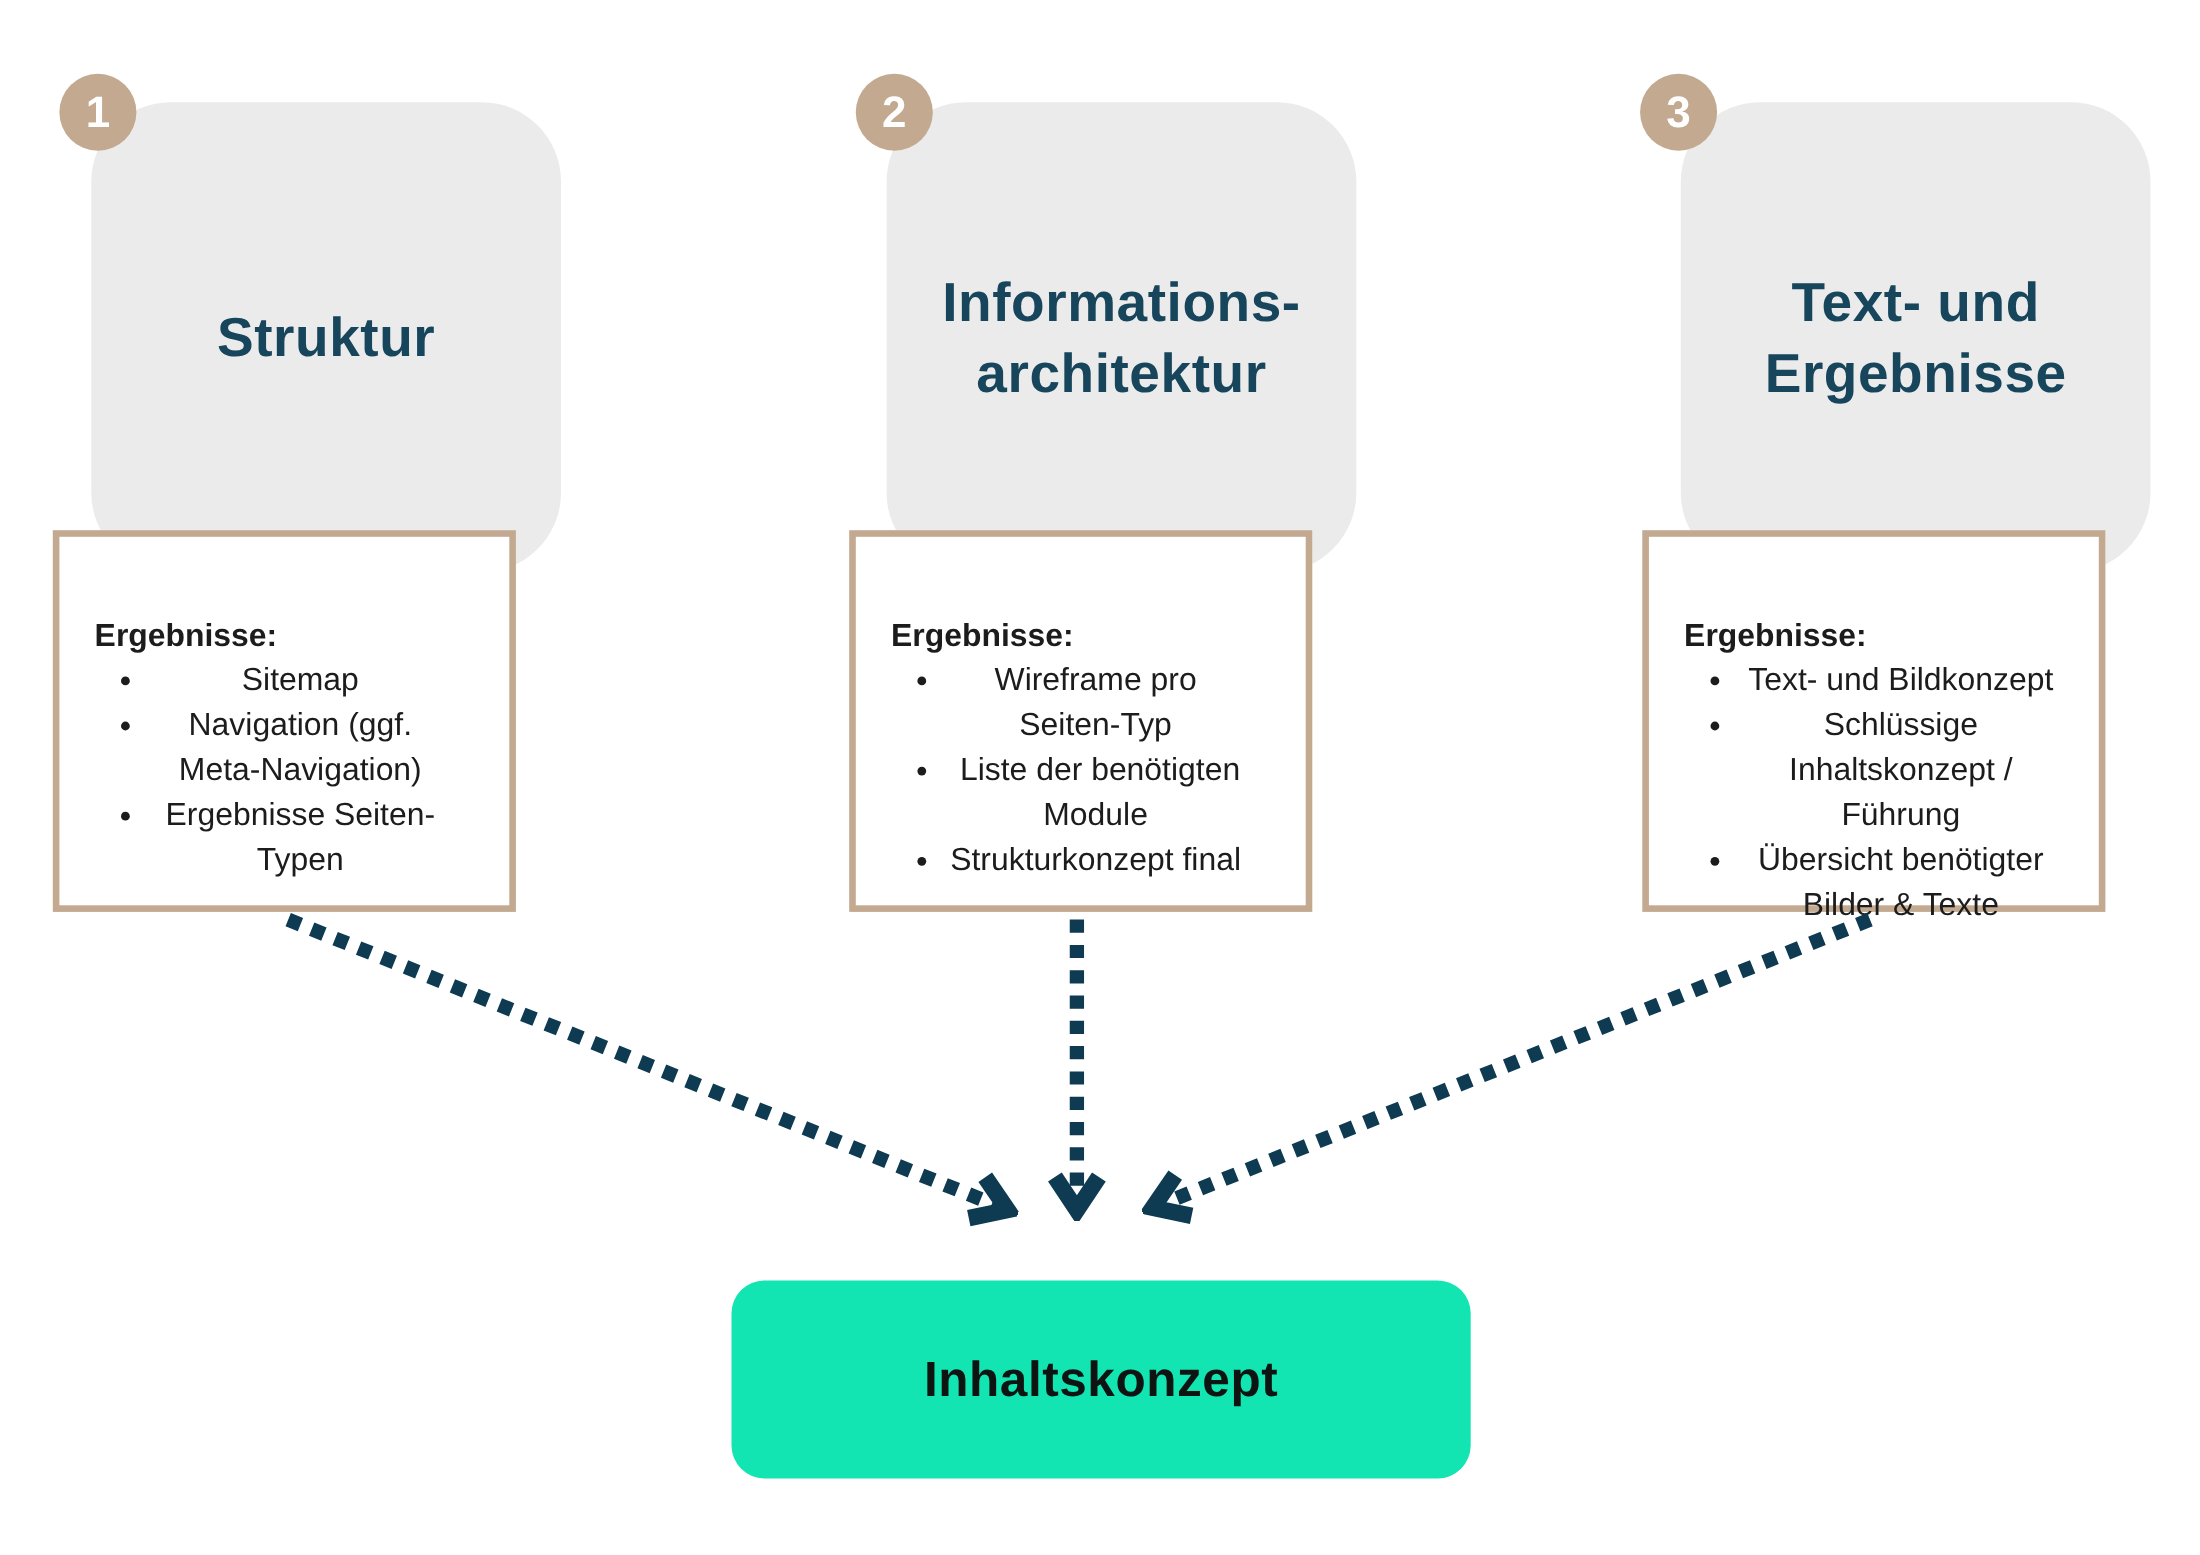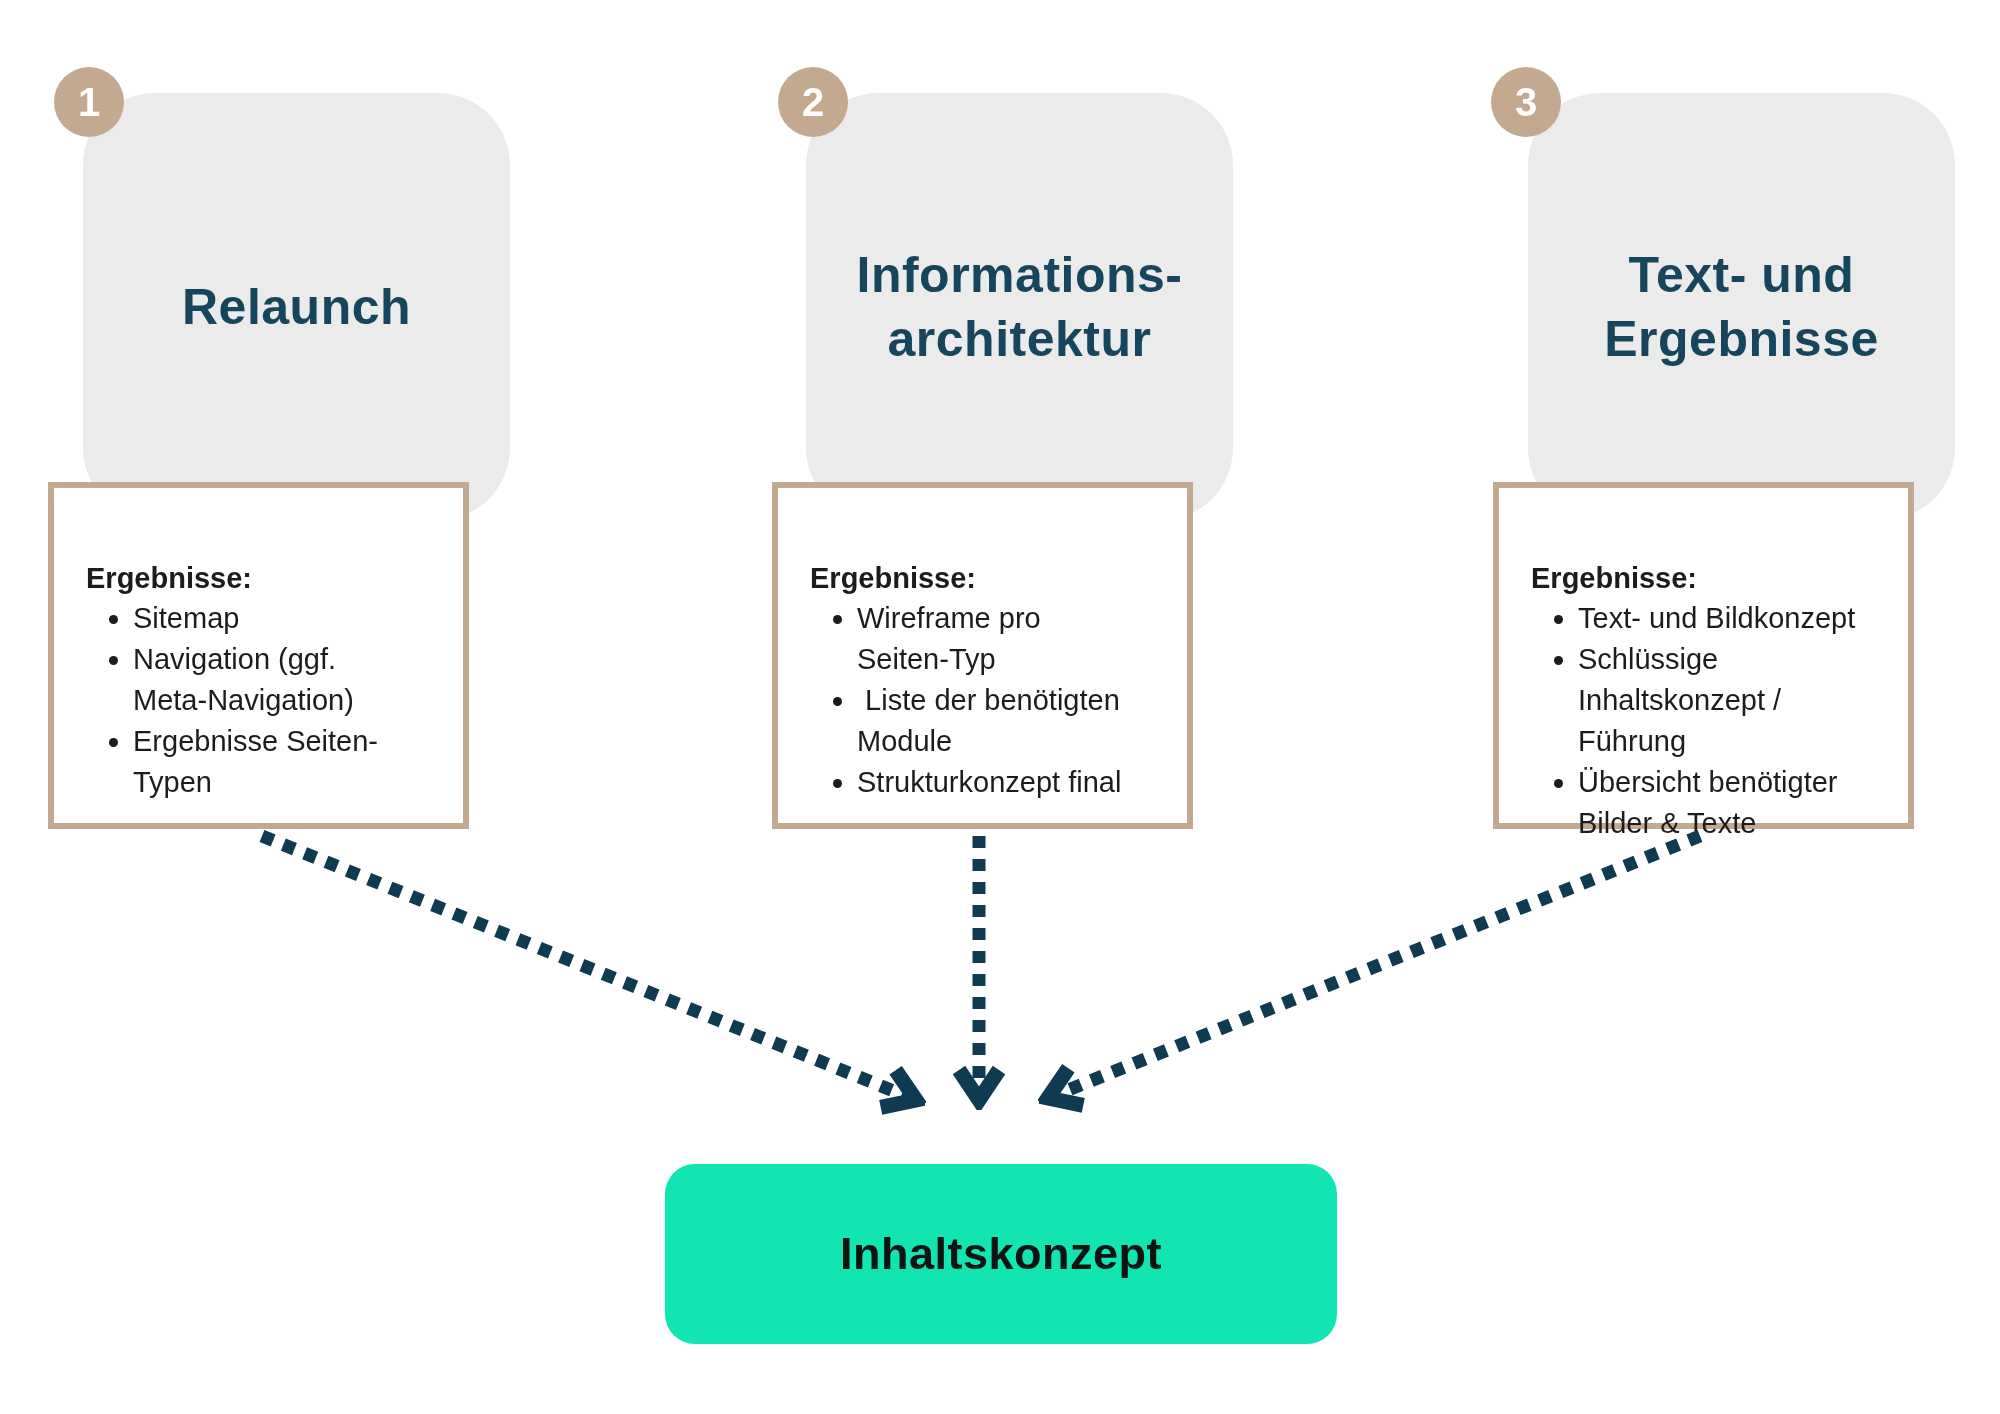--- a/index.html
+++ b/index.html
@@ -67,21 +67,21 @@
   .box-1{left:48px;}
   .box-2{left:772px;}
   .box-3{left:1493px;}
   .results-heading{
     font-size:29px;font-weight:700;color:var(--textDark);
     line-height:40px;
     margin-top:20px;
   }
   .results-list{
     list-style:disc outside;
-    margin:0;padding-left:47px;
+    margin:0;padding-left:47px;text-align:center;
   }
   .results-list li{
     font-size:29px;color:var(--textDark);line-height:41px;
     white-space:pre-wrap;
   }
   .box-1 .results-list li{max-width:280px;}
   .box-2 .results-list li{max-width:278px;}
   .box-3 .results-list li{max-width:300px;}
 
   
@@ -123,21 +123,21 @@
 </style>
 </head>
 <body>
 
 <div class="canvas">
 
   <div class="step-badge badge-1">
     <span>1</span>
   </div>
   <div class="phase-card card-1">
-    <h2 class="phase-title">Relaunch</h2>
+    <h2 class="phase-title">Struktur</h2>
   </div>
   <div class="results-box box-1">
     <h3 class="results-heading">Ergebnisse:</h3>
     <ul class="results-list">
       <li>Sitemap</li>
       <li>Navigation (ggf. Meta-Navigation)</li>
       <li>Ergebnisse Seiten-Typen</li>
     </ul>
   </div>
 

